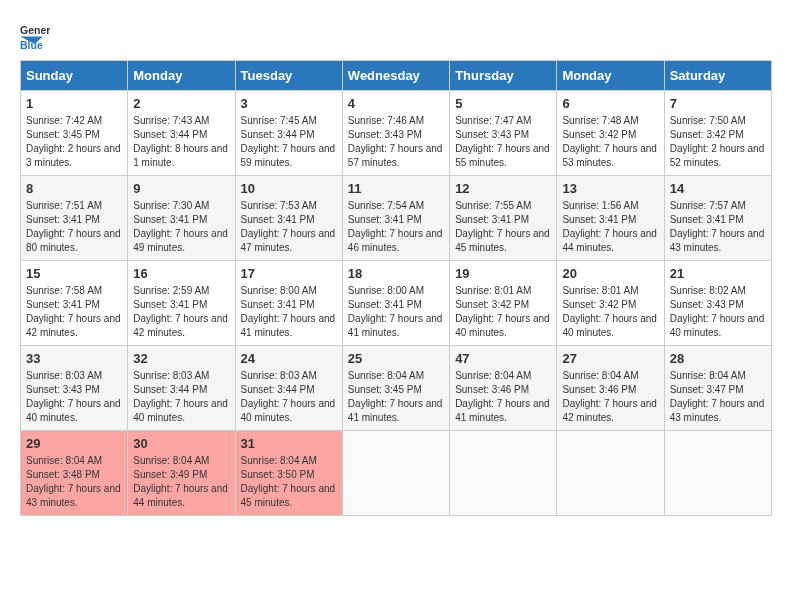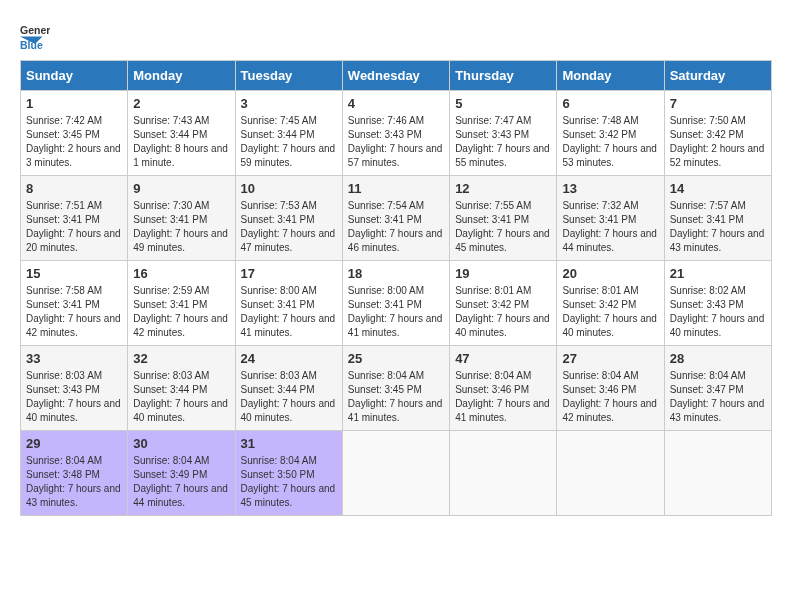--- a/index.html
+++ b/index.html
@@ -56,21 +56,21 @@
       vertical-align: top;
       padding: 5px 5px;
       width: calc(100% / 7);
       min-height: 80px;
       background: #fff;
     }
     .calendar tr:nth-child(even) td {
       background-color: #f5f5f5;
     }
     .calendar tr:last-child td {
-      background-color: #c4b5fd;
+      background-color: #fca5a5;
     }
     .day-number {
       font-size: 13px;
       font-weight: bold;
       color: #333;
       display: block;
       margin-bottom: 3px;
     }
     .day-info {
       font-size: 10px;
@@ -171,21 +171,21 @@
           <span>Daylight: 2 hours and 52 minutes.</span>
         </div>
       </td>
       </tr>
       <tr>
         <td>
         <span class="day-number">8</span>
         <div class="day-info">
           <span>Sunrise: 7:51 AM</span><br>
           <span>Sunset: 3:41 PM</span><br>
-          <span>Daylight: 7 hours and 20 minutes.</span>
+          <span>Daylight: 7 hours and 80 minutes.</span>
         </div>
       </td>
         <td>
         <span class="day-number">9</span>
         <div class="day-info">
           <span>Sunrise: 7:30 AM</span><br>
           <span>Sunset: 3:41 PM</span><br>
           <span>Daylight: 7 hours and 49 minutes.</span>
         </div>
       </td>
@@ -209,21 +209,21 @@
         <span class="day-number">12</span>
         <div class="day-info">
           <span>Sunrise: 7:55 AM</span><br>
           <span>Sunset: 3:41 PM</span><br>
           <span>Daylight: 7 hours and 45 minutes.</span>
         </div>
       </td>
         <td>
         <span class="day-number">13</span>
         <div class="day-info">
-          <span>Sunrise: 7:32 AM</span><br>
+          <span>Sunrise: 1:56 AM</span><br>
           <span>Sunset: 3:41 PM</span><br>
           <span>Daylight: 7 hours and 44 minutes.</span>
         </div>
       </td>
         <td>
         <span class="day-number">14</span>
         <div class="day-info">
           <span>Sunrise: 7:57 AM</span><br>
           <span>Sunset: 3:41 PM</span><br>
           <span>Daylight: 7 hours and 43 minutes.</span>

